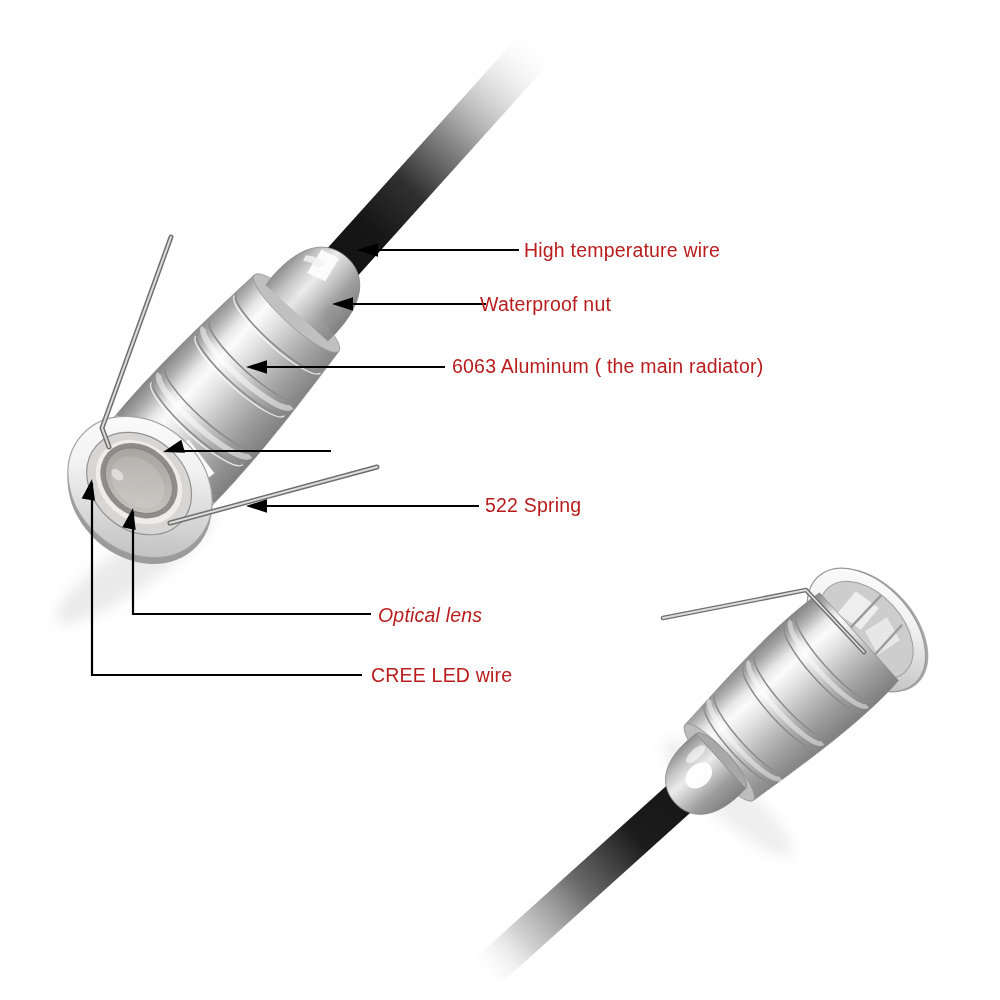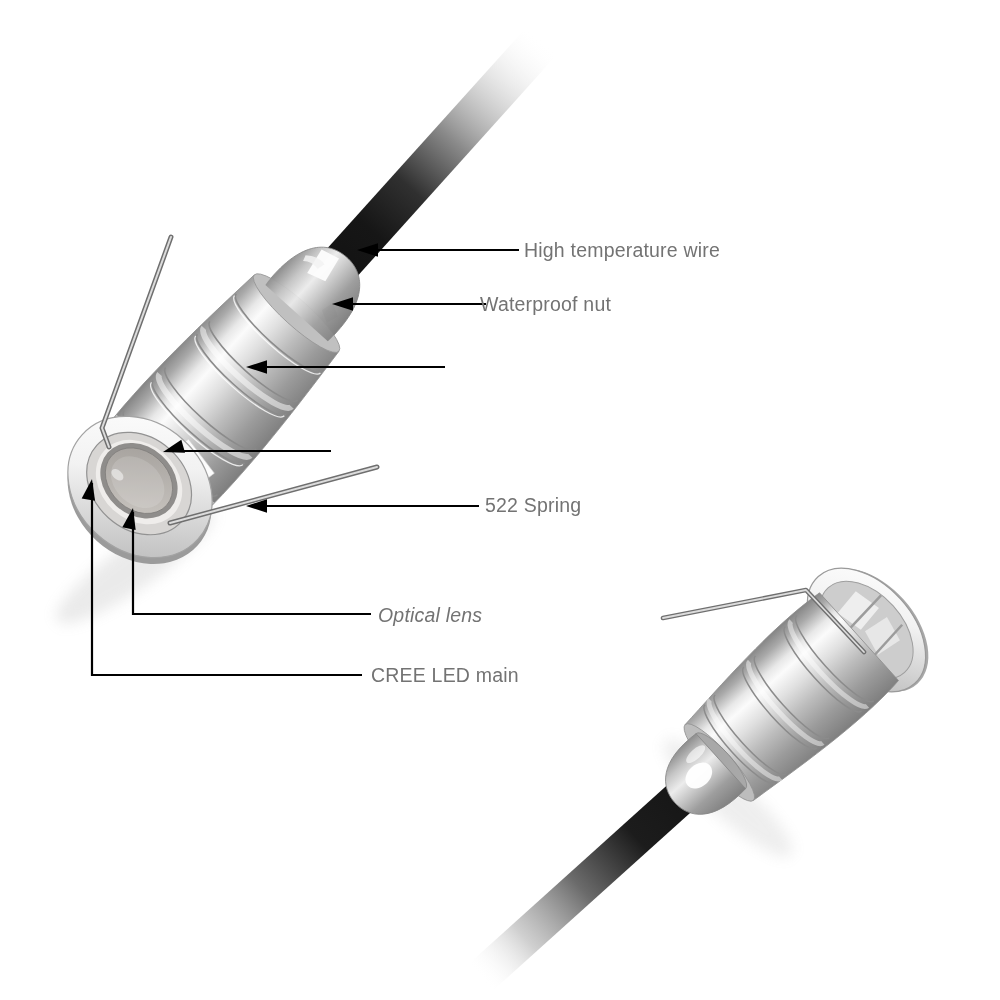--- a/index.html
+++ b/index.html
@@ -1,19 +1,19 @@
 <!DOCTYPE html>
 <html><head>
 <meta charset="utf-8">
 <style>
   html,body{margin:0;padding:0;background:#ffffff;}
   .stage{position:relative;width:1000px;height:1000px;background:#ffffff;overflow:hidden;
          font-family:"Liberation Sans", sans-serif;}
   .stage svg{position:absolute;left:0;top:0;}
-  .callout-label{position:absolute;transform:translateY(-52%);font-size:19.5px;color:#737373;
+  .callout-label{position:absolute;transform:translateY(-52%);font-size:19.5px;color:#b91c1c;
                  white-space:nowrap;letter-spacing:0.2px;}
 </style>
 </head>
 <body>
 
 <div class="stage">
 
 <svg width="1000" height="1000" viewBox="0 0 1000 1000">
   <defs>
     <linearGradient id="bodyGrad" x1="0" y1="0" x2="1" y2="0">
@@ -176,17 +176,18 @@
     <path d="M0 0 L21 6.8 L21 -6.8 Z" transform="translate(246,367)"></path>
     <path d="M0 0 L21 6.8 L21 -6.8 Z" transform="translate(163,452) rotate(-16)"></path>
     <path d="M0 0 L21 6.8 L21 -6.8 Z" transform="translate(246,506)"></path>
     <path d="M0 0 L21 6.8 L21 -6.8 Z" transform="translate(133,508) rotate(101)"></path>
     <path d="M0 0 L21 6.8 L21 -6.8 Z" transform="translate(92,479) rotate(100)"></path>
   </g>
 </svg>
 
 <div class="callout-label" style="left:524px; top:251px;">High temperature wire</div>
 <div class="callout-label" style="left:480px; top:305px;">Waterproof nut</div>
+<div class="callout-label" style="left:452px; top:367px;">6063 Aluminum ( the main radiator)</div>
 <div class="callout-label" style="left:485px; top:506px;">522 Spring</div>
 <div class="callout-label" style="left:378px; top:616px;font-style:italic;">Optical lens</div>
-<div class="callout-label" style="left:371px; top:676px;">CREE LED main</div>
+<div class="callout-label" style="left:371px; top:676px;">CREE LED wire</div>
 
 </div>
 
 </body></html>

